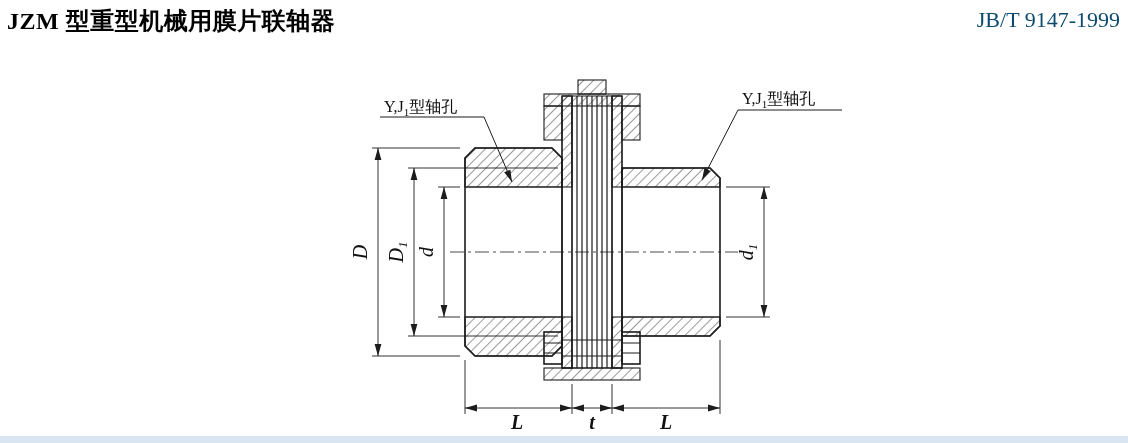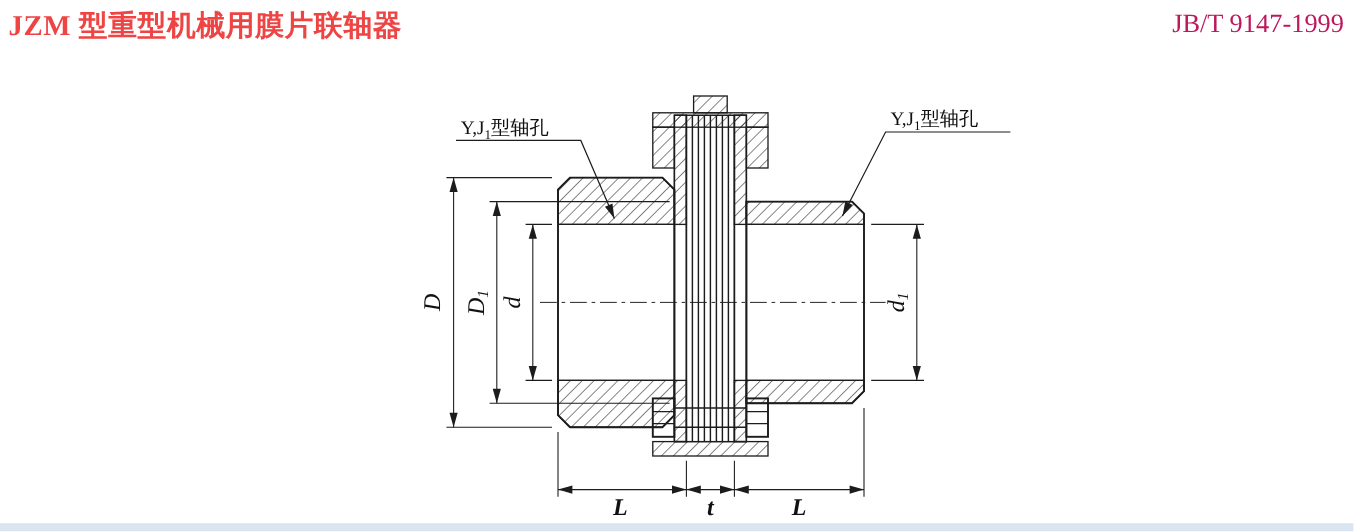--- a/index.html
+++ b/index.html
@@ -3,26 +3,26 @@
 <meta charset="utf-8">
 <style>
   html,body { margin:0; padding:0; }
   body {
     width:1128px; height:443px; position:relative; overflow:hidden;
     background:#ffffff;
     font-family:"Liberation Serif", serif;
   }
   .page-title {
     position:absolute; left:7px; top:5px;
-    font-size:24px; font-weight:bold; color:#ef4444;
+    font-size:24px; font-weight:bold; color:#000000;
     letter-spacing:0.5px; white-space:nowrap;
   }
   .standard-no {
     position:absolute; right:8px; top:7px;
-    font-size:22px; color:#be185d; white-space:nowrap;
+    font-size:22px; color:#0c4a6e; white-space:nowrap;
   }
   .footer-strip {
     position:absolute; left:0; bottom:0; width:100%; height:7px;
     background:#d9e6f1;
   }
   svg.drawing { position:absolute; left:0; top:0; }
 
   .outline   { fill:none; stroke:#1c1c1c; stroke-width:1.6; stroke-linejoin:miter; }
   .hatched   { fill:url(#hatch); stroke:#1c1c1c; stroke-width:1.1; }
   .thin      { fill:none; stroke:#1c1c1c; stroke-width:1.2; }

